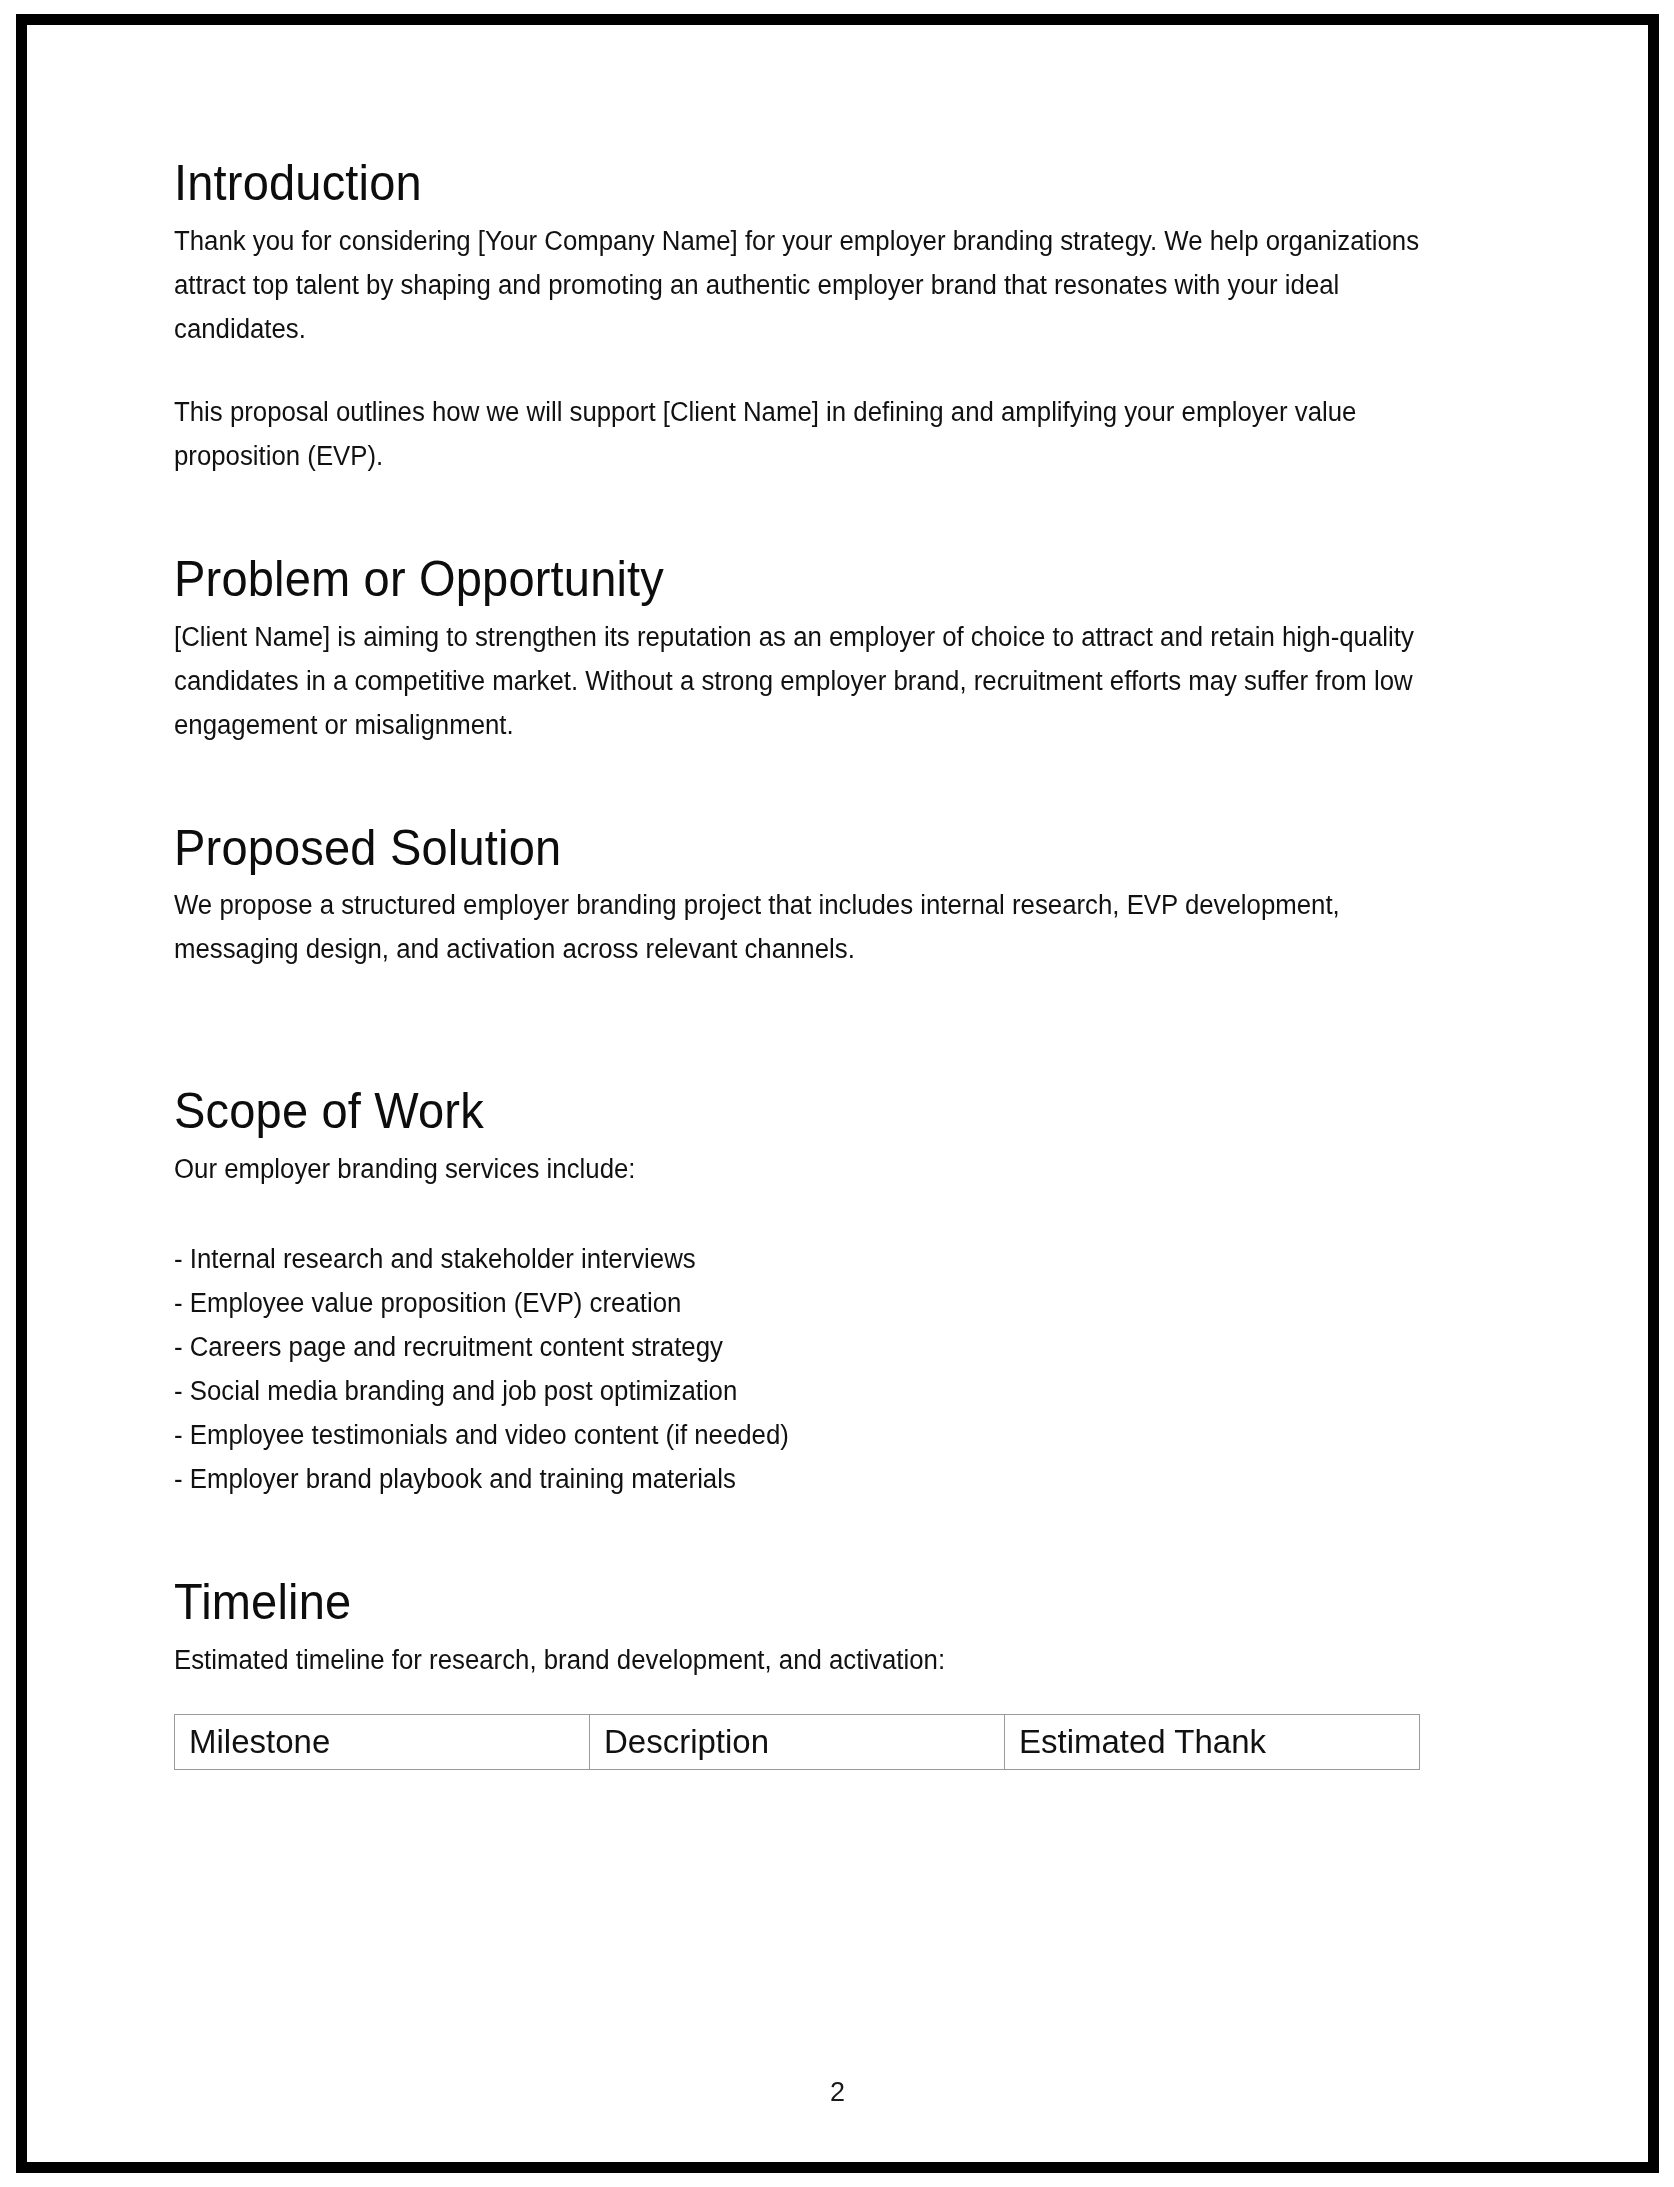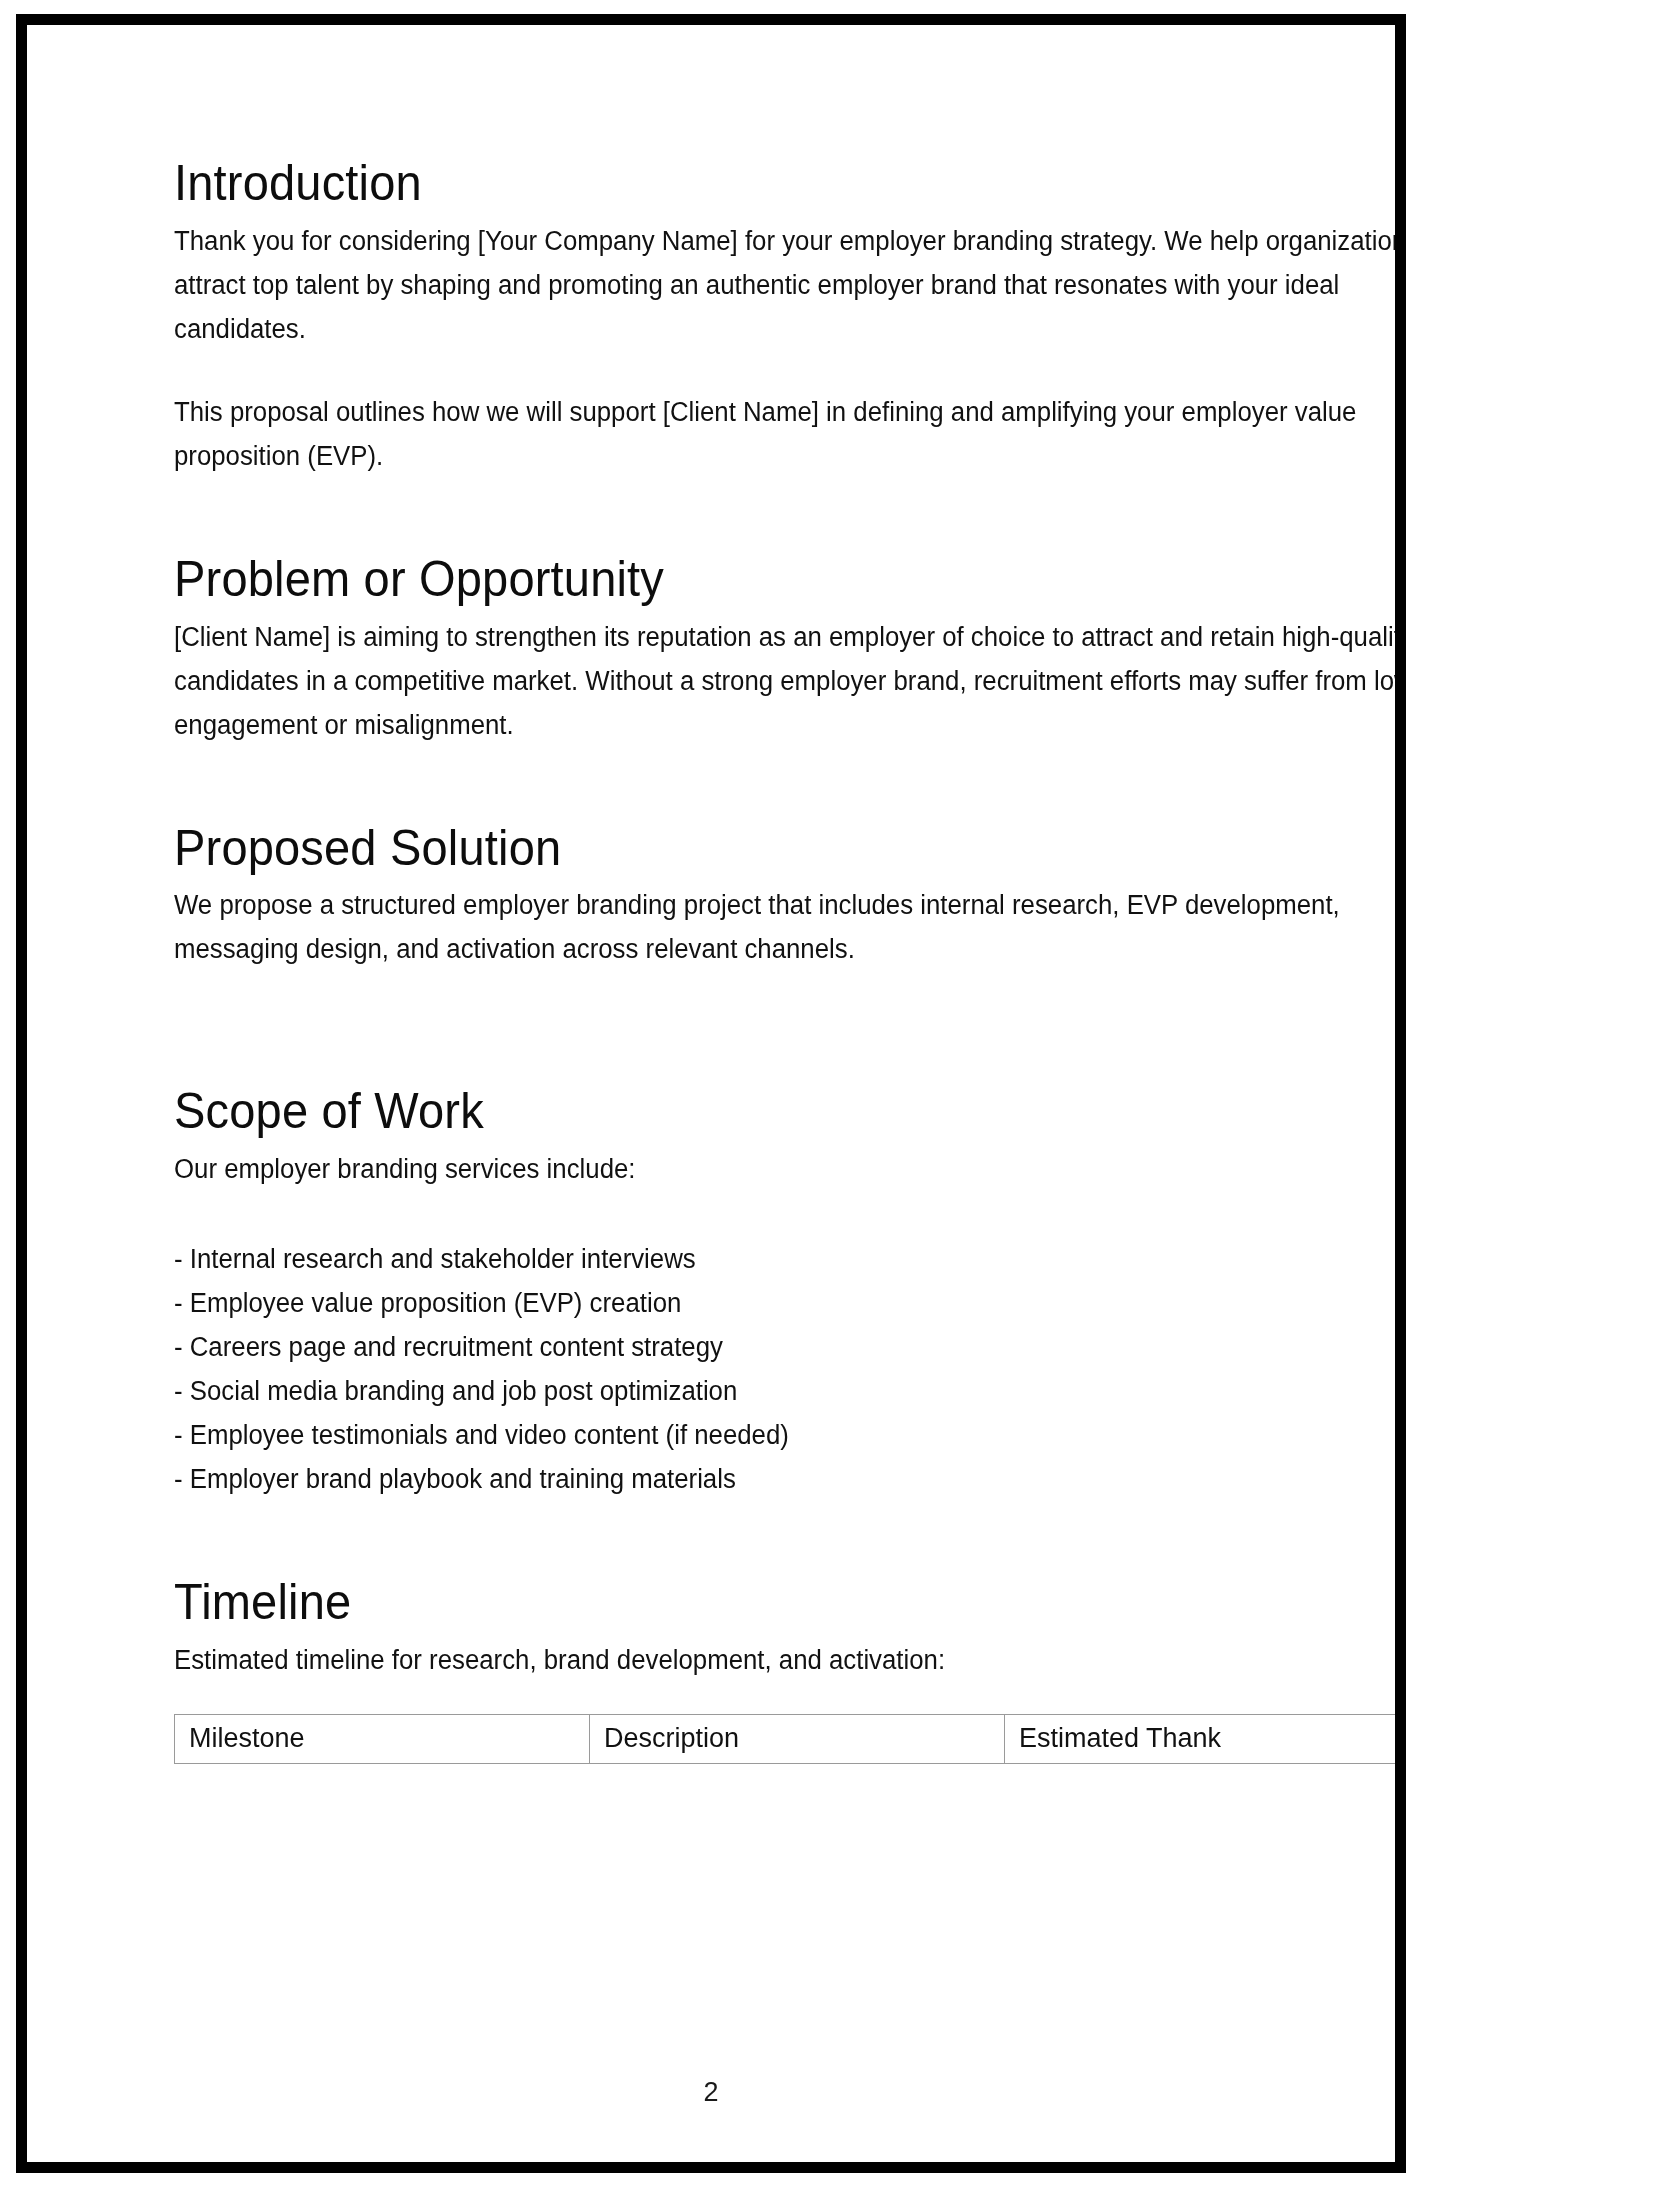--- a/index.html
+++ b/index.html
@@ -12,21 +12,21 @@
     height: 2188px;
     font-family: "Liberation Sans", sans-serif;
     -webkit-font-smoothing: antialiased;
   }
 
   
   .page-frame {
     position: absolute;
     left: 16px;
     top: 14px;
-    width: 1390px;
+    width: 1643px;
     height: 2159px;
     border: 11.4px solid #000000;
     box-sizing: border-box;
     background: #ffffff;
     overflow: hidden;
   }
 
   .page-body {
     position: absolute;
     left: 0;
@@ -88,21 +88,21 @@
     margin-top: 32px;
     width: 1246px;
     border-collapse: collapse;
     table-layout: fixed;
   }
   .timeline-table th {
     border: 1.8px solid #9a9a9a;
     text-align: left;
     font-weight: 400;
     font-family: "Liberation Sans", sans-serif;
-    font-size: 27px;
+    font-size: 33px;
     line-height: 1.0;
     color: #111111;
     padding: 9.7px 12.3px 11.4px 14px;
     vertical-align: top;
     background: #ffffff;
   }
   .col-milestone { width: 377px; }
   .col-description { width: 377px; }
   .col-date { width: 377px; }
 

